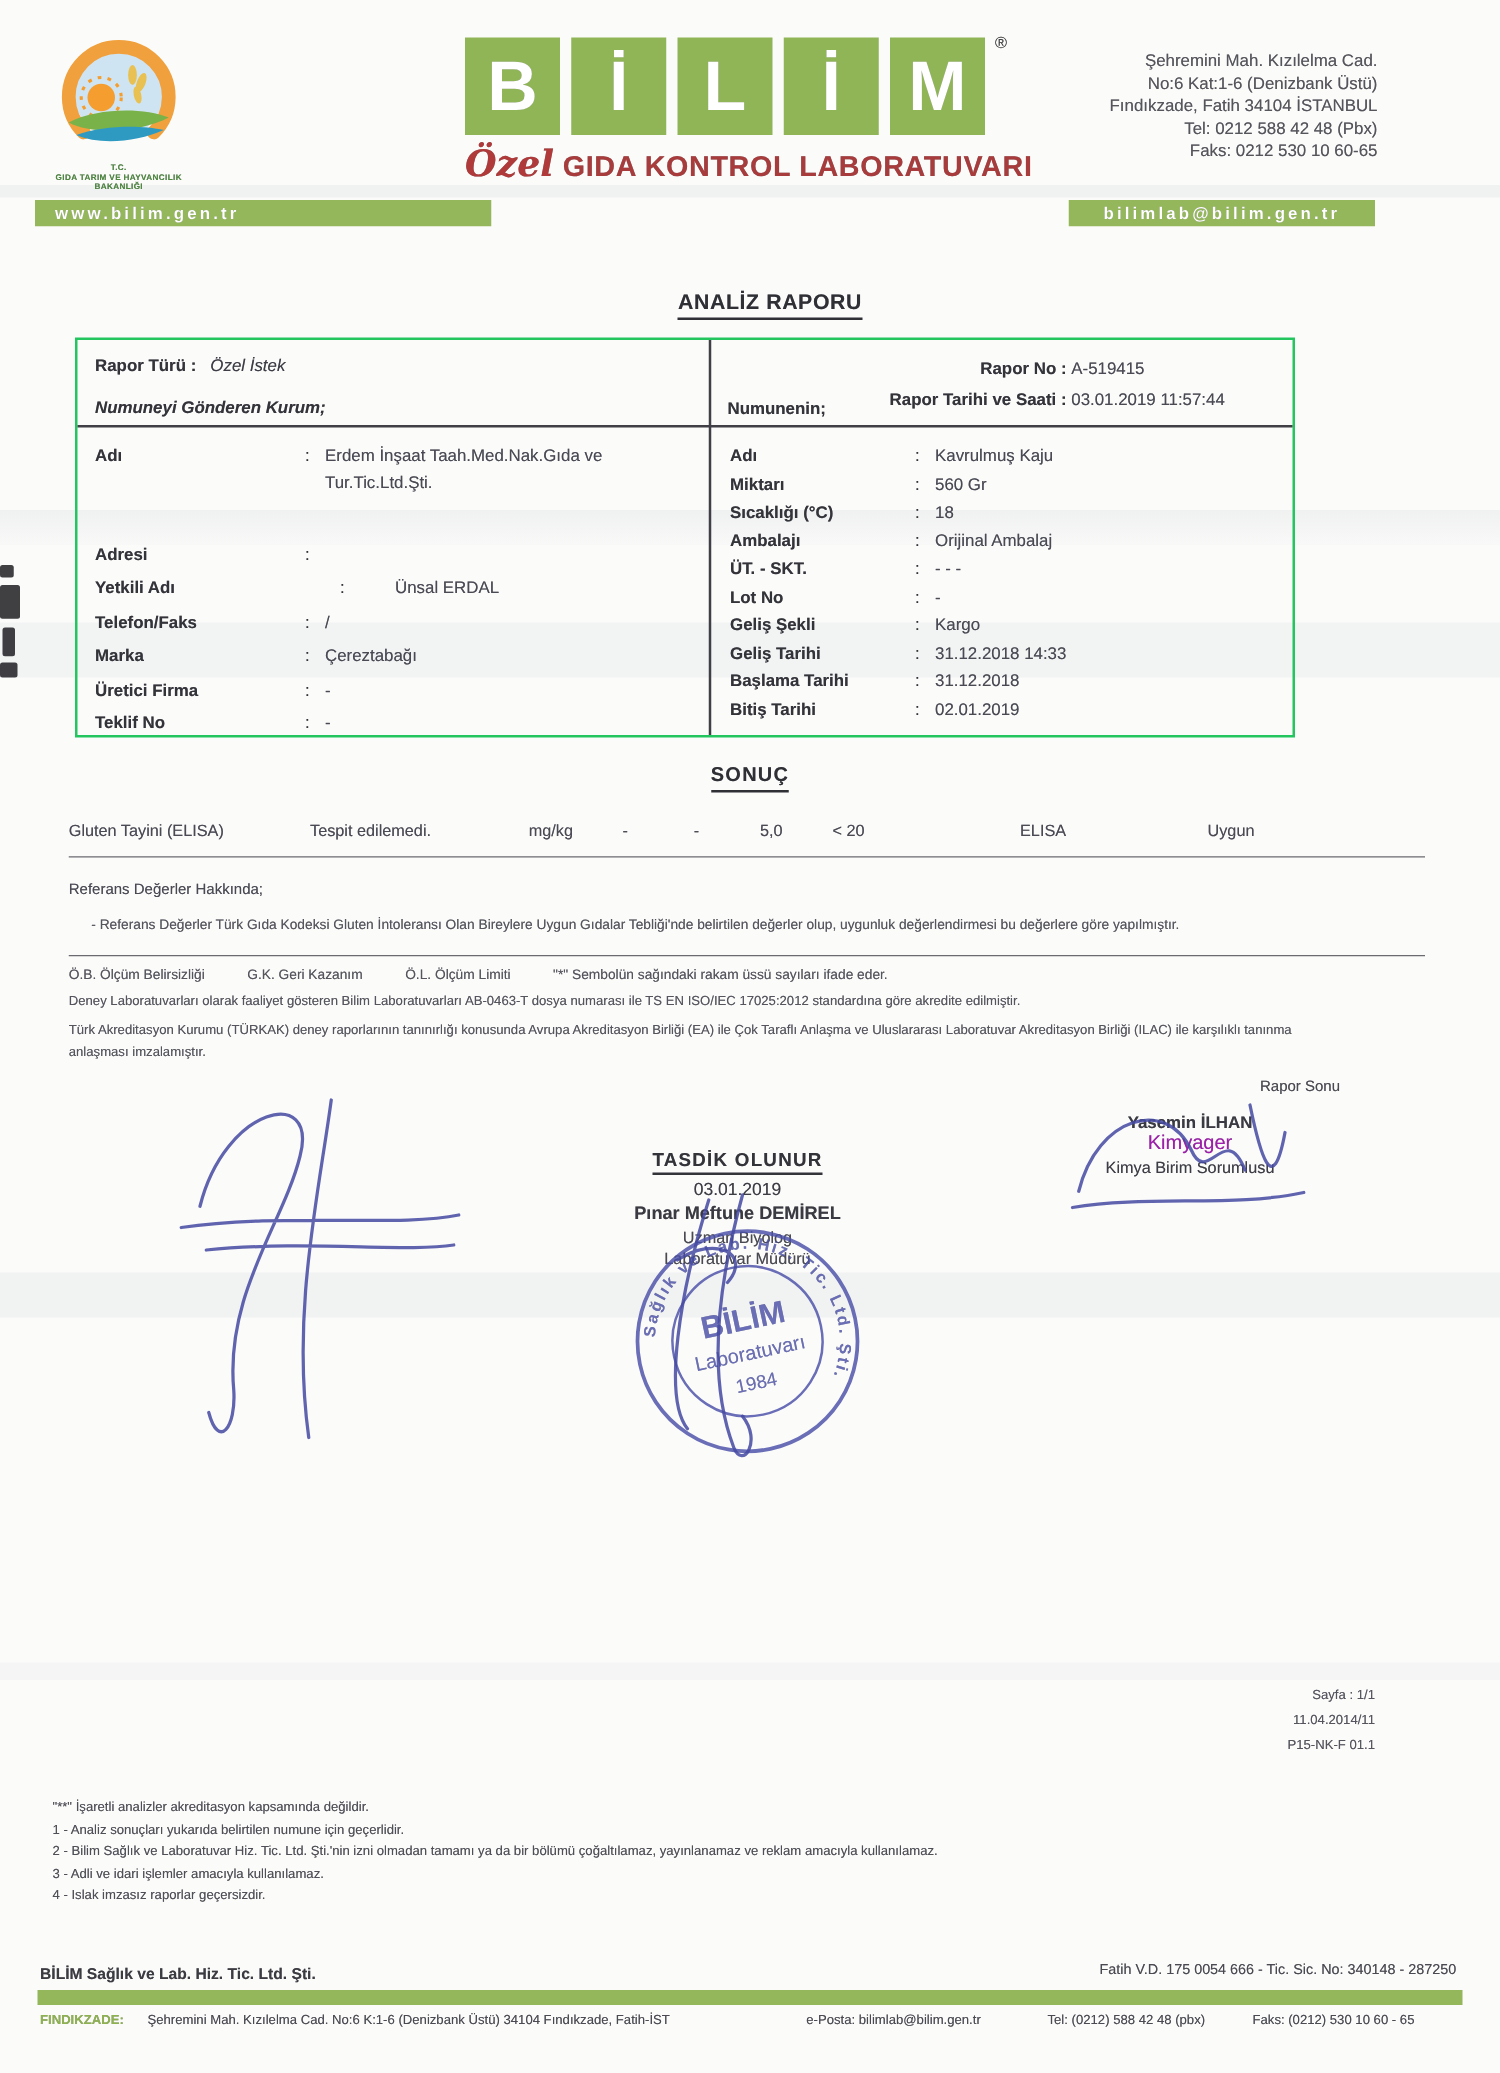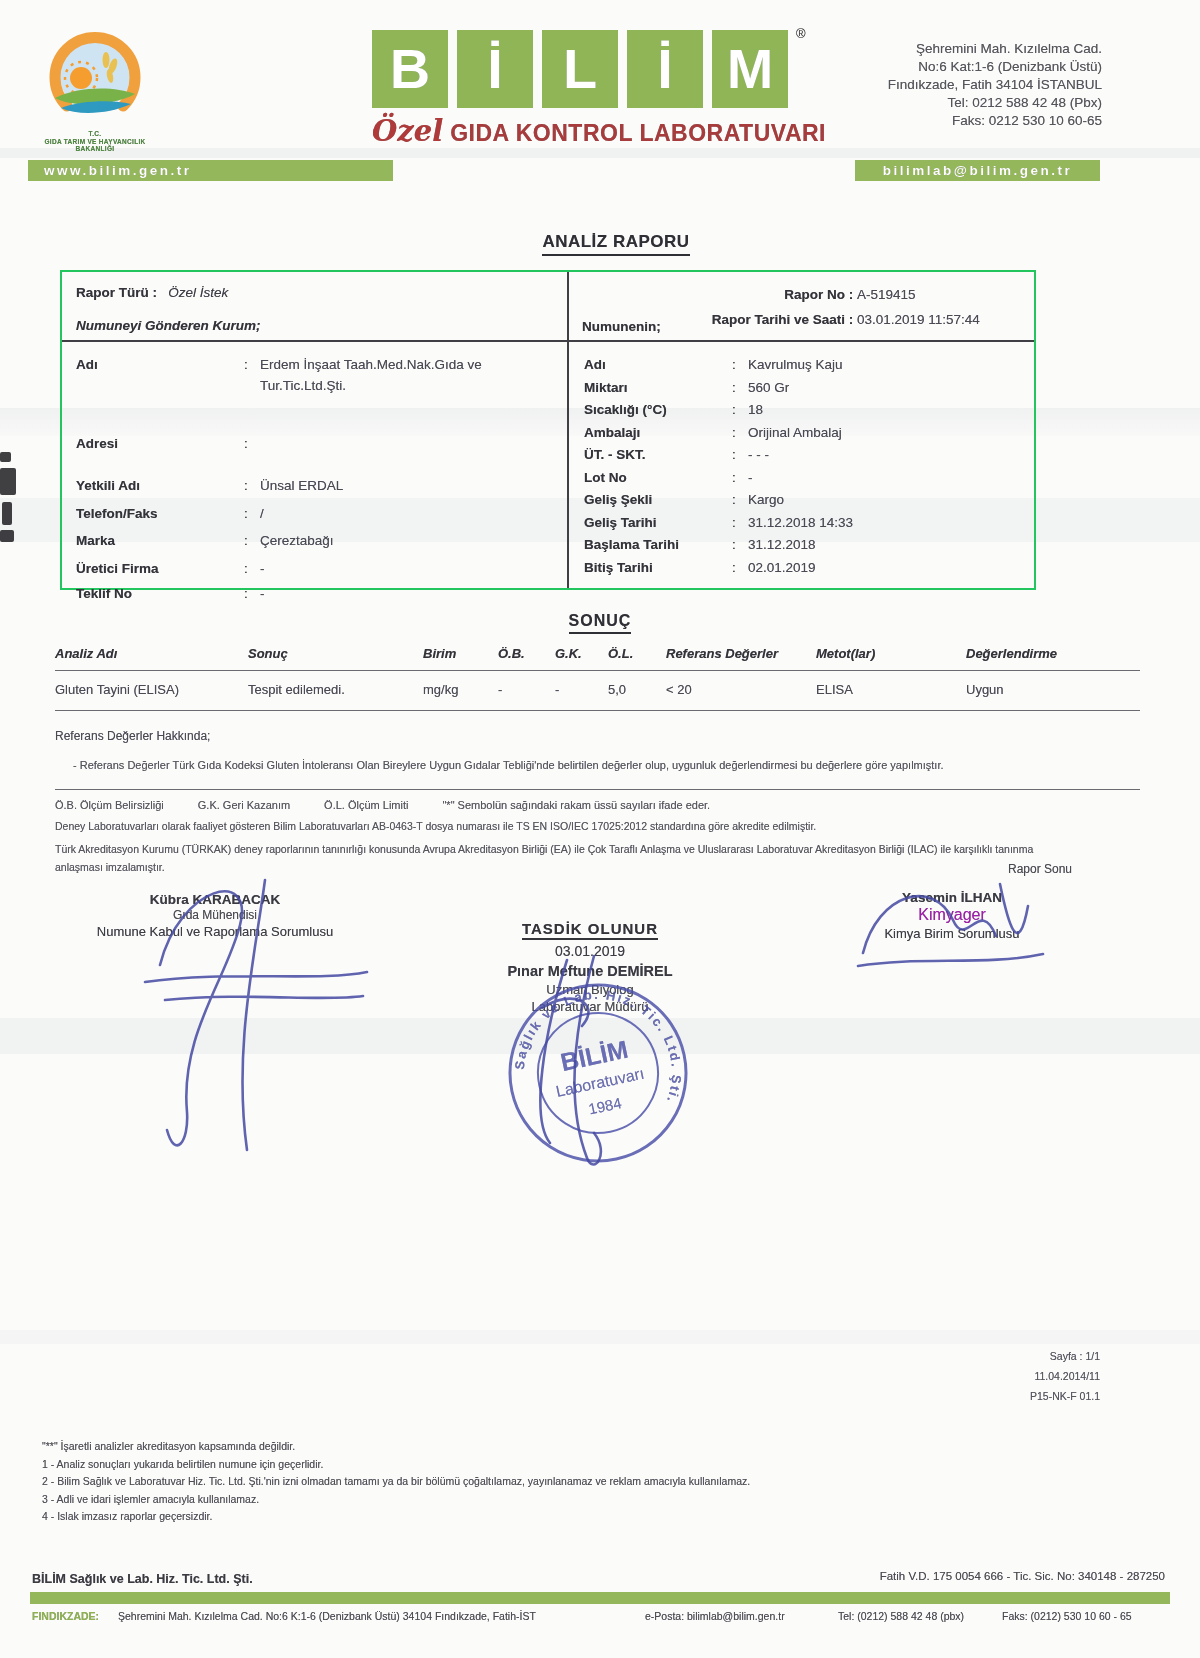--- a/index.html
+++ b/index.html
@@ -53,21 +53,21 @@
   .lbl{font-weight:bold;color:#33333a;}
   .ital{font-style:italic;}
   .kurum{position:absolute;left:14px;bottom:7px;font-weight:bold;font-style:italic;color:#33333a;}
   .rno{position:absolute;right:12px;top:10px;text-align:right;line-height:25px;}
   .rno .v{display:inline-block;min-width:165px;text-align:left;color:#4a4a55;}
   .numun{position:absolute;left:14px;bottom:6px;font-weight:bold;color:#33333a;}
   .frow{display:flex;line-height:21px;}
   .frow .lab{width:168px;font-weight:bold;color:#33333a;flex:none;}
   .frow .cln{width:16px;flex:none;color:#33333a;}
   .frow .val{color:#4a4a55;}
-  .m1{margin-top:37px;} .m2{margin-top:21px;} .m3{margin-top:7px;} .m4{margin-top:6px;}
+  .m1{margin-top:37px;} .m2{margin-top:5px;gap:28px;} .m3{margin-top:7px;} .m4{margin-top:6px;}
   .m5{margin-top:7px;} .m6{margin-top:4px;}
   .frow2{display:flex;line-height:22.5px;}
   .frow2 .lab{width:148px;font-weight:bold;color:#33333a;flex:none;}
   .frow2 .cln{width:16px;flex:none;color:#33333a;}
   .frow2 .val{color:#4a4a55;text-align:right;}
 
   .stitle{position:absolute;top:612px;left:0;right:0;text-align:center;}
   .stitle span{display:inline-block;font-size:16px;font-weight:bold;letter-spacing:1px;color:#2f2f36;
                border-bottom:2px solid #2f2f36;padding-bottom:2px;}
 
@@ -300,31 +300,20 @@
           <span class="val">02.01.2019</span>
         </div>
     </div>
   </div>
 
   <div class="stitle">
     <span>SONUÇ</span>
   </div>
 
   <div class="res">
-    <div class="rhead">
-      <div class="w0">Analiz Adı</div>
-      <div class="w1">Sonuç</div>
-      <div class="w2">Birim</div>
-      <div class="w3">Ö.B.</div>
-      <div class="w4">G.K.</div>
-      <div class="w5">Ö.L.</div>
-      <div class="w6">Referans Değerler</div>
-      <div class="w7">Metot(lar)</div>
-      <div class="w8">Değerlendirme</div>
-    </div>
     <div class="rrow">
       <div class="w0">Gluten Tayini (ELISA)</div>
       <div class="w1">Tespit edilemedi.</div>
       <div class="w2">mg/kg</div>
       <div class="w3">-</div>
       <div class="w4">-</div>
       <div class="w5">5,0</div>
       <div class="w6">&lt; 20</div>
       <div class="w7">ELISA</div>
       <div class="w8">Uygun</div>
@@ -336,25 +325,20 @@
       <span>Ö.B. Ölçüm Belirsizliği</span>
       <span>G.K. Geri Kazanım</span>
       <span>Ö.L. Ölçüm Limiti</span>
       <span>"*" Sembolün sağındaki rakam üssü sayıları ifade eder.</span>
     </div>
     <div class="accr">Deney Laboratuvarları olarak faaliyet gösteren Bilim Laboratuvarları AB-0463-T dosya numarası ile TS EN ISO/IEC 17025:2012 standardına göre akredite edilmiştir.</div>
     <div class="accr">Türk Akreditasyon Kurumu (TÜRKAK) deney raporlarının tanınırlığı konusunda Avrupa Akreditasyon Birliği (EA) ile Çok Taraflı Anlaşma ve Uluslararası Laboratuvar Akreditasyon Birliği (ILAC) ile karşılıklı tanınma</div>
     <div class="accr" style="margin-top:2px;">anlaşması imzalamıştır.</div>
   </div>
 
-  <div class="sigL">
-    <div class="nm">Kübra KARABACAK</div>
-    <div class="t1">Gıda Mühendisi</div>
-    <div class="t2">Numune Kabul ve Raporlama Sorumlusu</div>
-  </div>
   <div class="raporSonu">Rapor Sonu</div>
   <div class="sigR">
     <div class="nm">Yasemin İLHAN</div>
     <div class="t1">Kimyager</div>
     <div class="t2">Kimya Birim Sorumlusu</div>
   </div>
   <div class="sigC">
     <span class="ap">TASDİK OLUNUR</span>
     <div class="dt">03.01.2019</div>
     <div class="nm">Pınar Meftune DEMİREL</div>

